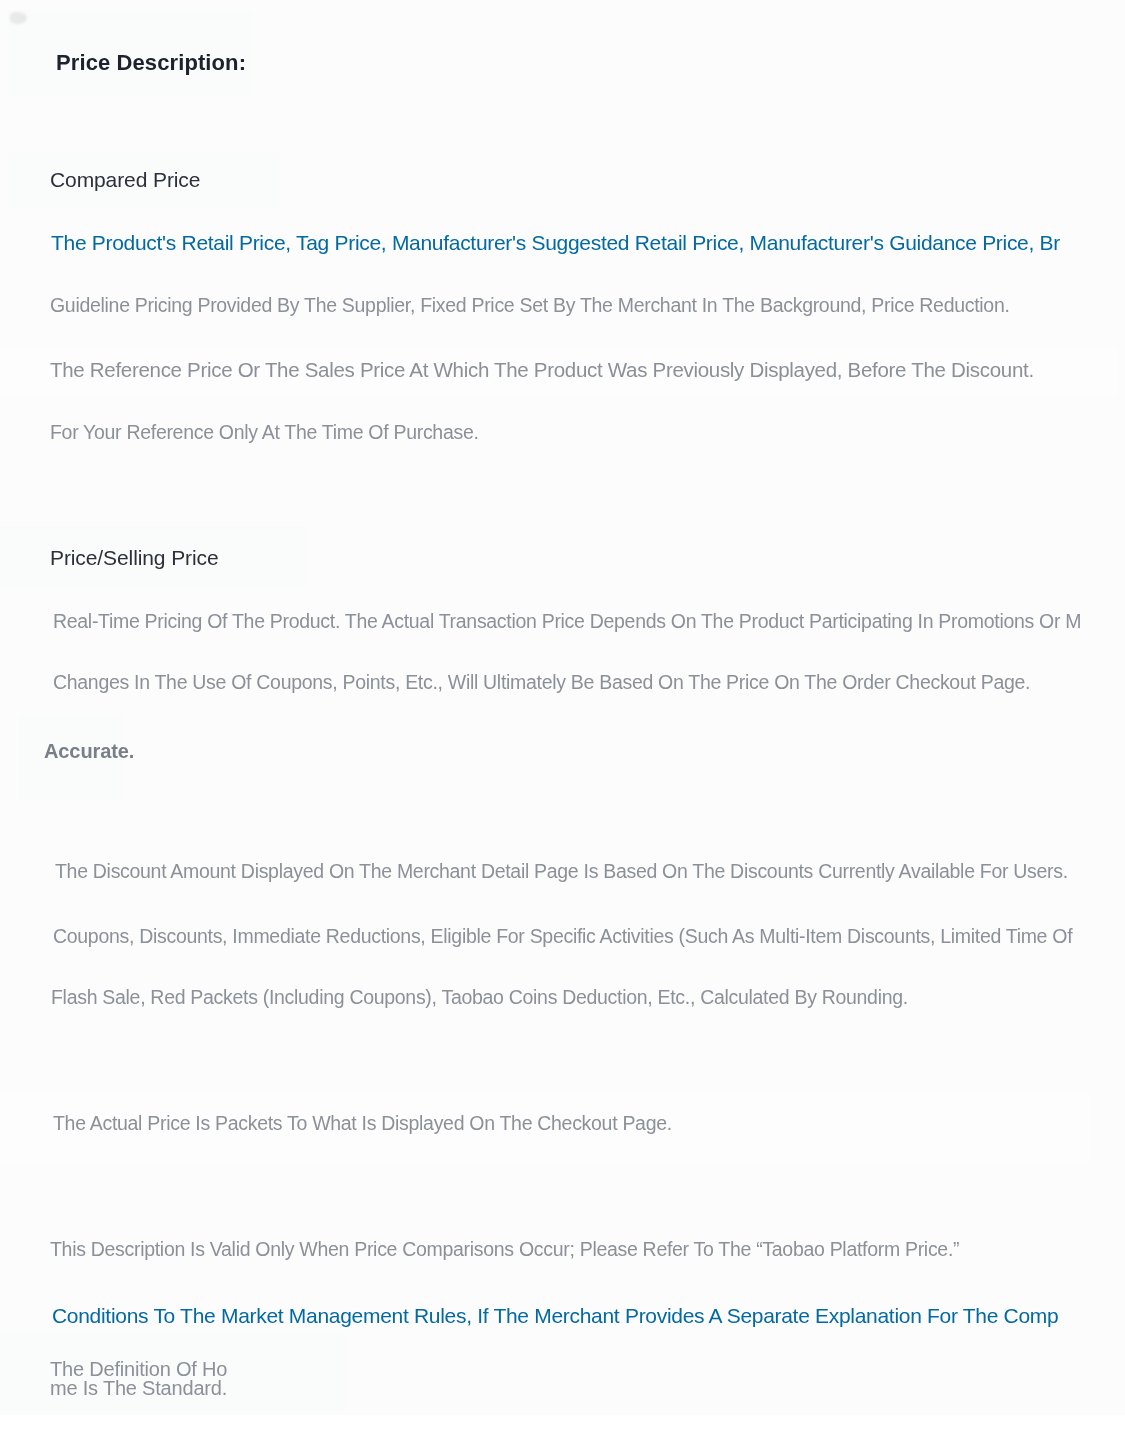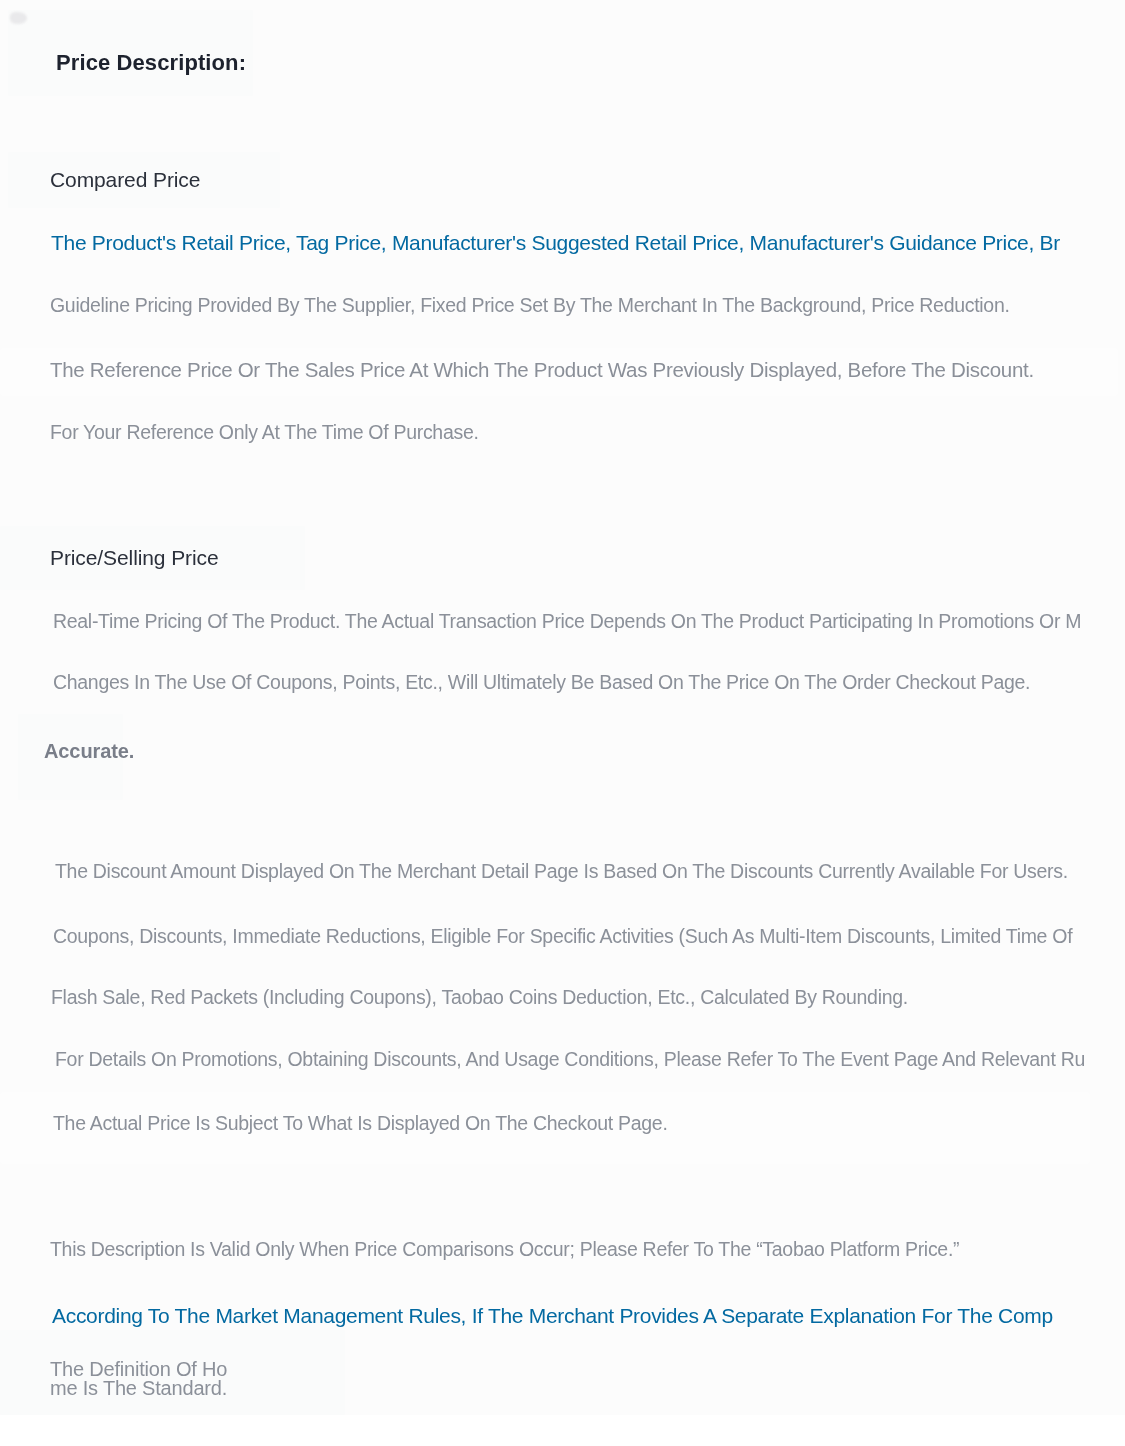--- a/index.html
+++ b/index.html
@@ -106,21 +106,20 @@
   <p class="line" style="left:50px; top:421px;">For Your Reference Only At The Time Of Purchase.</p>
 
   <h2 class="heading h-selling">Price/Selling Price</h2>
   <p class="line" style="left:53px; top:610px;">Real-Time Pricing Of The Product. The Actual Transaction Price Depends On The Product Participating In Promotions Or M</p>
   <p class="line" style="left:53px; top:671px;">Changes In The Use Of Coupons, Points, Etc., Will Ultimately Be Based On The Price On The Order Checkout Page.</p>
 
   <h2 class="heading h-accurate">Accurate.</h2>
   <p class="line" style="left:53px; top:925px;">Coupons, Discounts, Immediate Reductions, Eligible For Specific Activities (Such As Multi-Item Discounts, Limited Time Of</p>
   <p class="line" style="left:55px; top:860px;">The Discount Amount Displayed On The Merchant Detail Page Is Based On The Discounts Currently Available For Users.</p>
   <p class="line" style="left:51px; top:986px;">Flash Sale, Red Packets (Including Coupons), Taobao Coins Deduction, Etc., Calculated By Rounding.</p>
-  <p class="line" style="left:55px; top:1048px;">For Details On Promotions, Obtaining Discounts, And Usage Conditions, Please Refer To The Event Page And Relevant Ru</p>
-  <p class="line" style="left:53px; top:1112px;">The Actual Price Is Subject To What Is Displayed On The Checkout Page.</p>
+  <p class="line" style="left:53px; top:1112px;">The Actual Price Is Packets To What Is Displayed On The Checkout Page.</p>
 
   <p class="line" style="left:50px; top:1238px;text-align:right;">This Description Is Valid Only When Price Comparisons Occur; Please Refer To The “Taobao Platform Price.”</p>
-  <p class="line large" style="left:52px; top:1303px;">According To The Market Management Rules, If The Merchant Provides A Separate Explanation For The Comp</p>
+  <p class="line large" style="left:52px; top:1303px;">Conditions To The Market Management Rules, If The Merchant Provides A Separate Explanation For The Comp</p>
   <p class="line wrap2" style="left:50px; top:1360px;">The Definition Of Ho
 me Is The Standard.</p>
 
 </div>
 
 </body></html>

